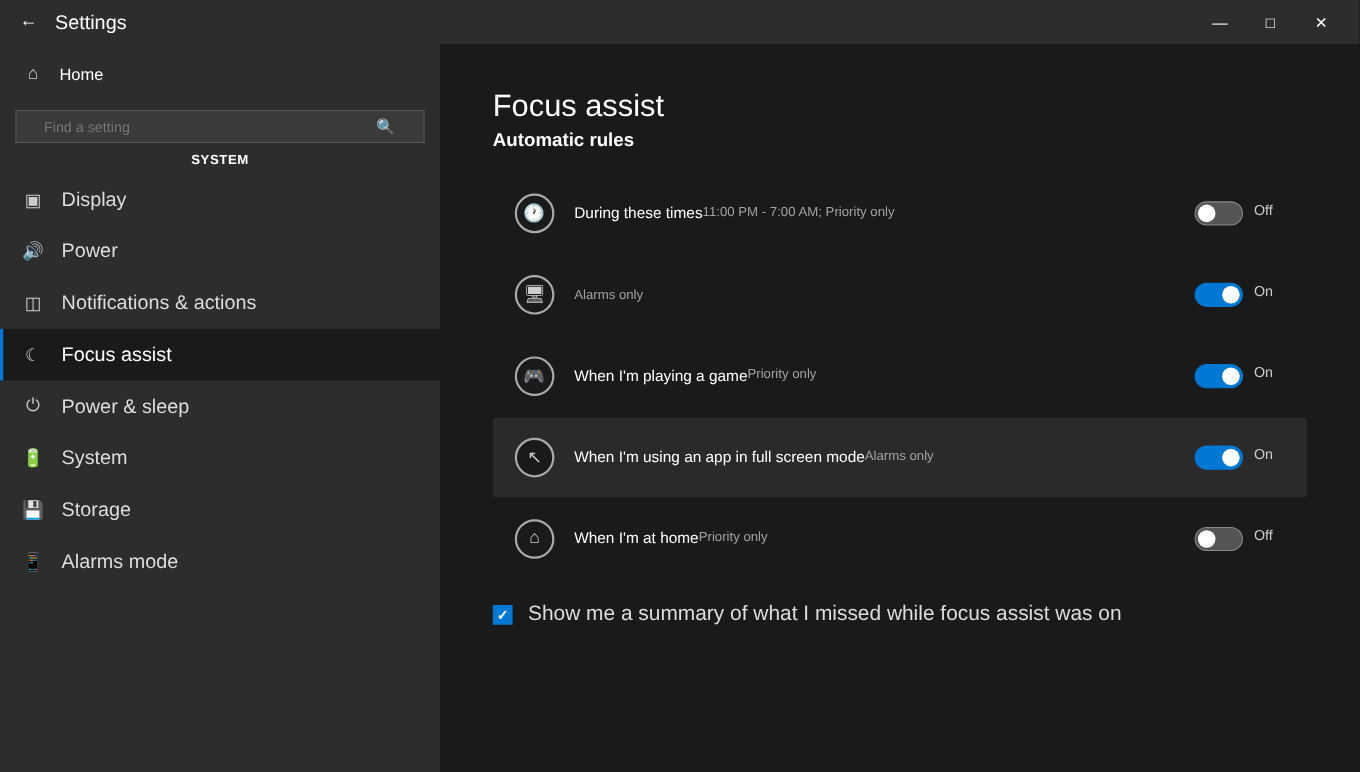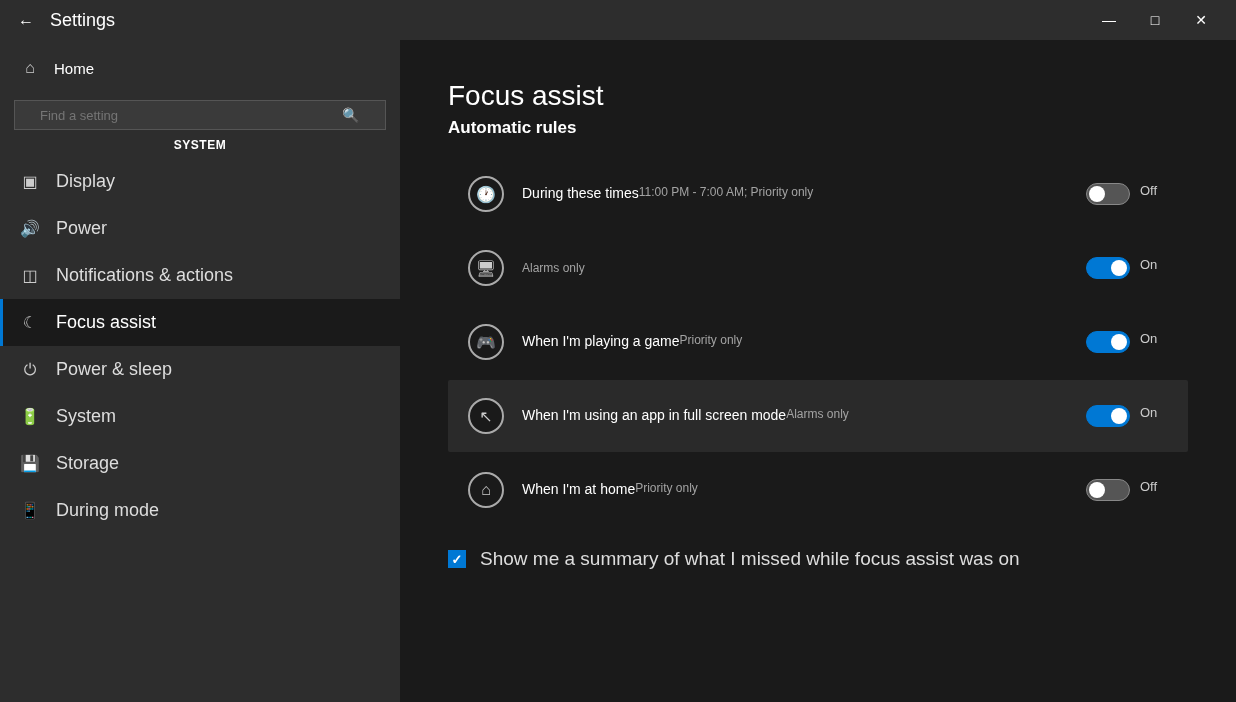--- a/index.html
+++ b/index.html
@@ -327,21 +327,21 @@
     <div class="sidebar-item">
       <span class="sidebar-icon">🔋</span>
       <span class="sidebar-item-label">System</span>
     </div>
     <div class="sidebar-item">
       <span class="sidebar-icon">💾</span>
       <span class="sidebar-item-label">Storage</span>
     </div>
     <div class="sidebar-item">
       <span class="sidebar-icon">📱</span>
-      <span class="sidebar-item-label">During mode</span>
+      <span class="sidebar-item-label">Alarms mode</span>
     </div>
   </div>
 
   <div class="main-content">
     <h1 class="page-title">Focus assist</h1>
     <h2 class="page-subtitle">Automatic rules</h2>
 
     <div class="rule-row">
       <div class="rule-icon">🕐</div>
       <div class="rule-info">

